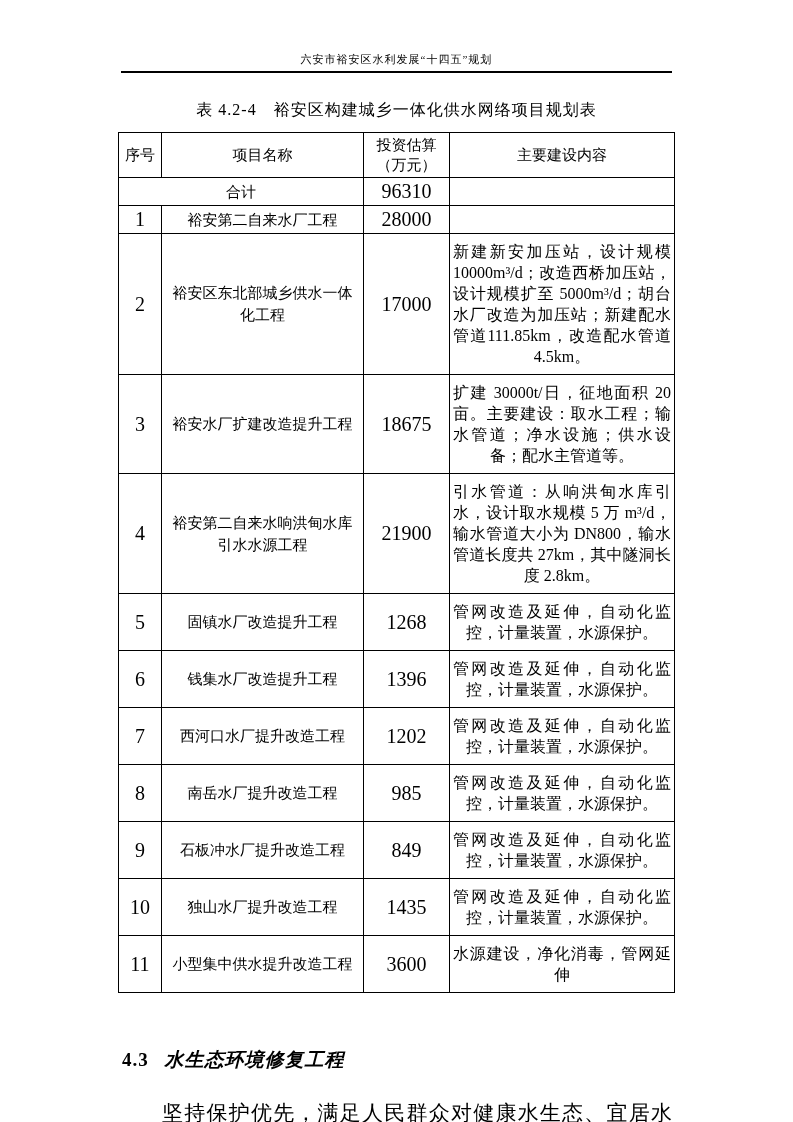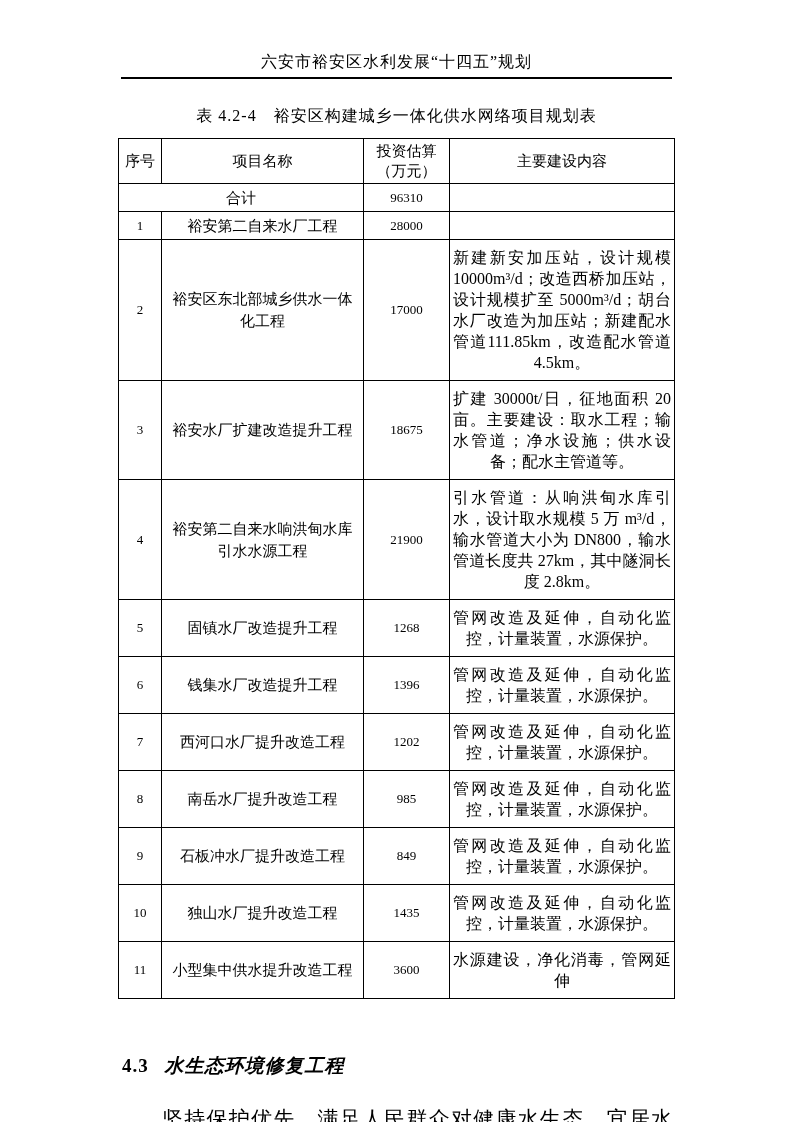--- a/index.html
+++ b/index.html
@@ -8,21 +8,21 @@
     width: 793px;
     height: 1122px;
     margin: 0 auto;
     position: relative;
     color: #000;
     font-family: "Liberation Serif", "DejaVu Serif", serif;
   }
   .running-header {
     padding-top: 52px;
     text-align: center;
-    font-size: 16px;
+    font-size: 11px;
     letter-spacing: 1px;
   }
   .header-rule {
     width: 551px;
     margin: 4px auto 0;
     border-bottom: 2px solid #000;
   }
   .table-title {
     margin-top: 27px;
     text-align: center;
@@ -49,21 +49,21 @@
   }
   table.projects th {
     font-size: 15px;
     text-align: center;
     white-space: pre-line;
     line-height: 20px;
     height: 45px;
   }
   td.no, td.cost {
     text-align: center;
-    font-size: 13px;
+    font-size: 20px;
   }
   td.name {
     text-align: center;
     font-size: 15px;
     line-height: 22px;
     padding: 0 6px;
   }
   td.desc {
     font-size: 16px;
     line-height: 21px;

